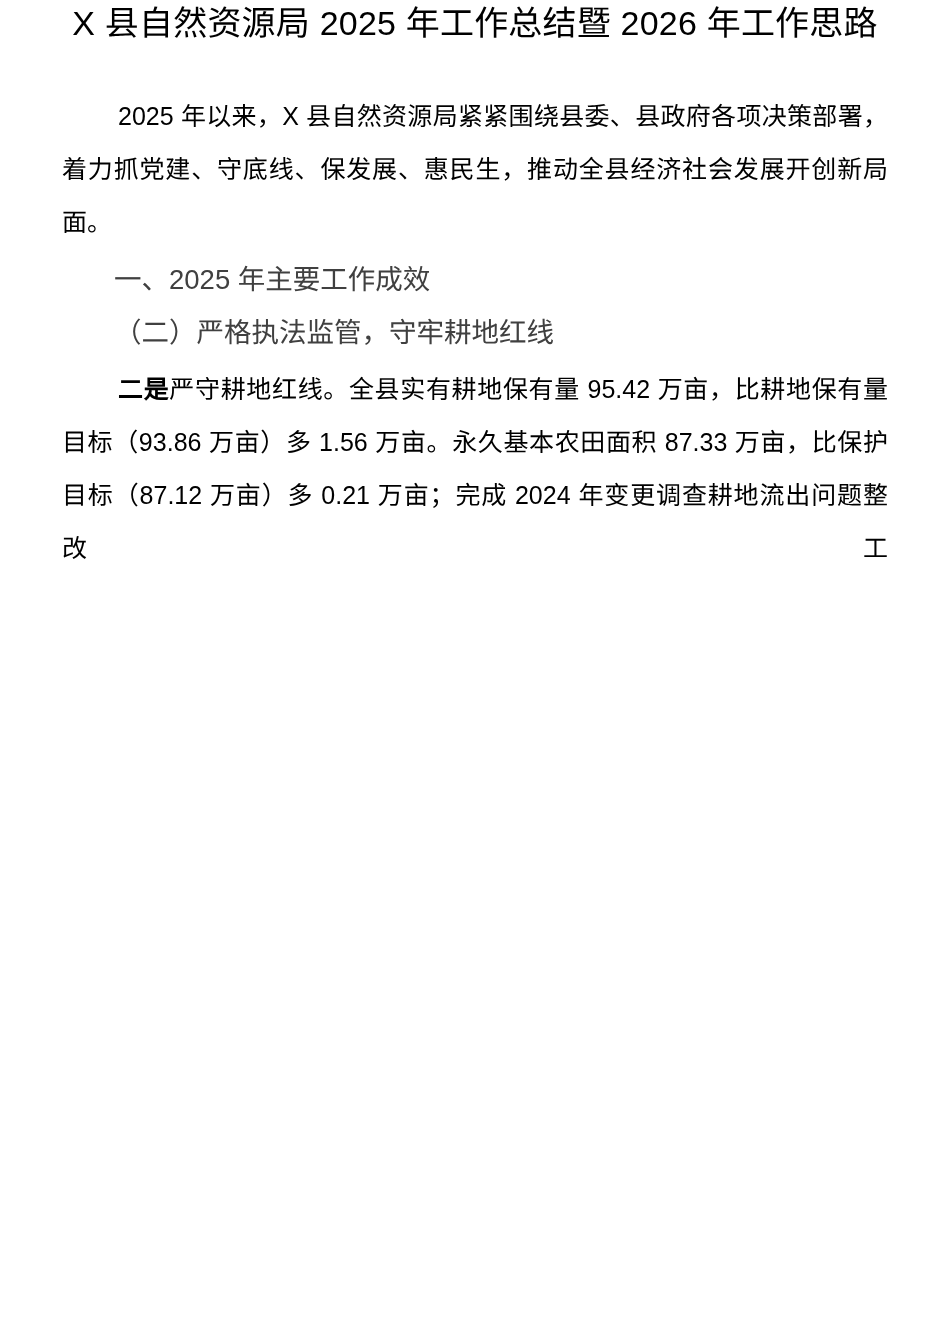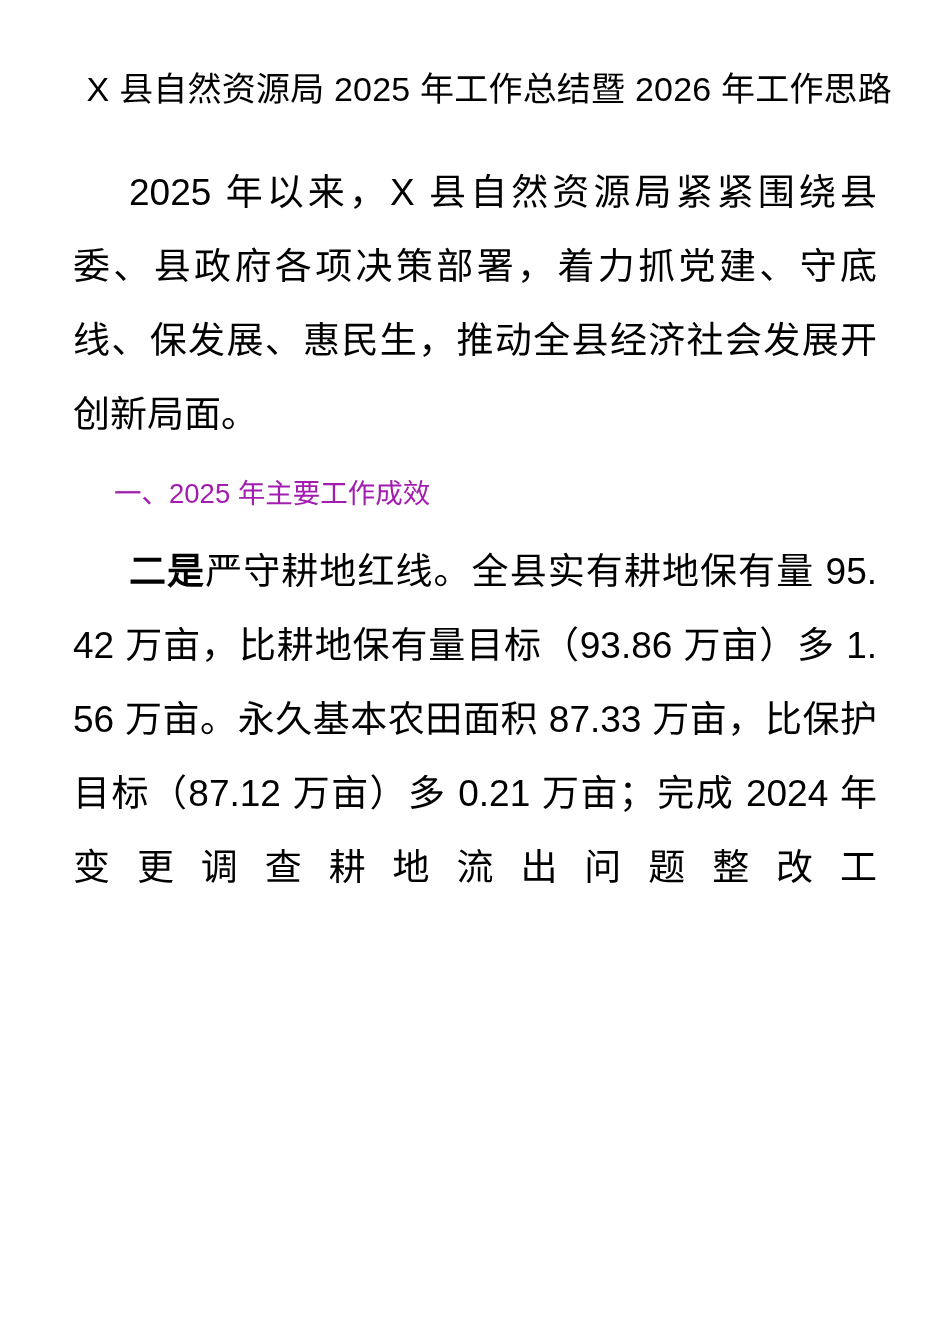--- a/index.html
+++ b/index.html
@@ -32,56 +32,55 @@
     top: 0;
     width: 834px;
   }
 
   
   .doc-title {
     font-size: 34px;
     line-height: 46px;
     font-weight: 500;
     letter-spacing: 0.2px;
-    text-align: right;
+    text-align: center;
     white-space: nowrap;
     margin: 0;
-    padding-top: 66px;
     color: #000;
   }
 
   
   .para {
-    font-size: 37px;
-    line-height: 74px;
+    font-size: 25px;
+    line-height: 53px;
     text-align: justify;
     text-justify: inter-character;
     text-align-last: left;
-    margin: 15px;
+    margin: 4px;
     color: #000;
     word-break: break-all;
   }
 
   .para.indent {
     text-indent: 56px;
   }
 
   
   .lead {
     margin-top: 44px;
   }
 
   .heading-l1,
   .heading-l2 {
     font-size: 27.5px;
     line-height: 53px;
     margin: 0;
     text-indent: 56px;
     font-weight: 400;
-    color: #a21caf;
+    color: #404040;
   }
 
   .b {
     font-weight: 700;
   }
 
   
   .para.clipped {
     text-align-last: justify;
   }
@@ -95,18 +94,19 @@
     <h1 class="doc-title">X 县自然资源局 2025 年工作总结暨 2026 年工作思路</h1>
 
     <p class="para indent lead">2025 年以来，X 县自然资源局紧紧围绕县委、县政府各项决策部署，着力抓党建、守底线、保发展、惠民生，推动全县经济社会发展开创新局面。</p>
 
     <p class="heading-l1">一、2025 年主要工作成效</p>
 
 
 
 
 
+    <p class="heading-l2">（二）严格执法监管，守牢耕地红线</p>
 
 
     <p class="para indent clipped"><span class="b">二是</span><span>严守耕地红线。全县实有耕地保有量 95.42 万亩，比耕地保有量目标（93.86 万亩）多 1.56 万亩。永久基本农田面积 87.33 万亩，比保护目标（87.12 万亩）多 0.21 万亩；完成 2024 年变更调查耕地流出问题整改工</span></p>
 
   </div>
 </div>
 
 </body></html>

